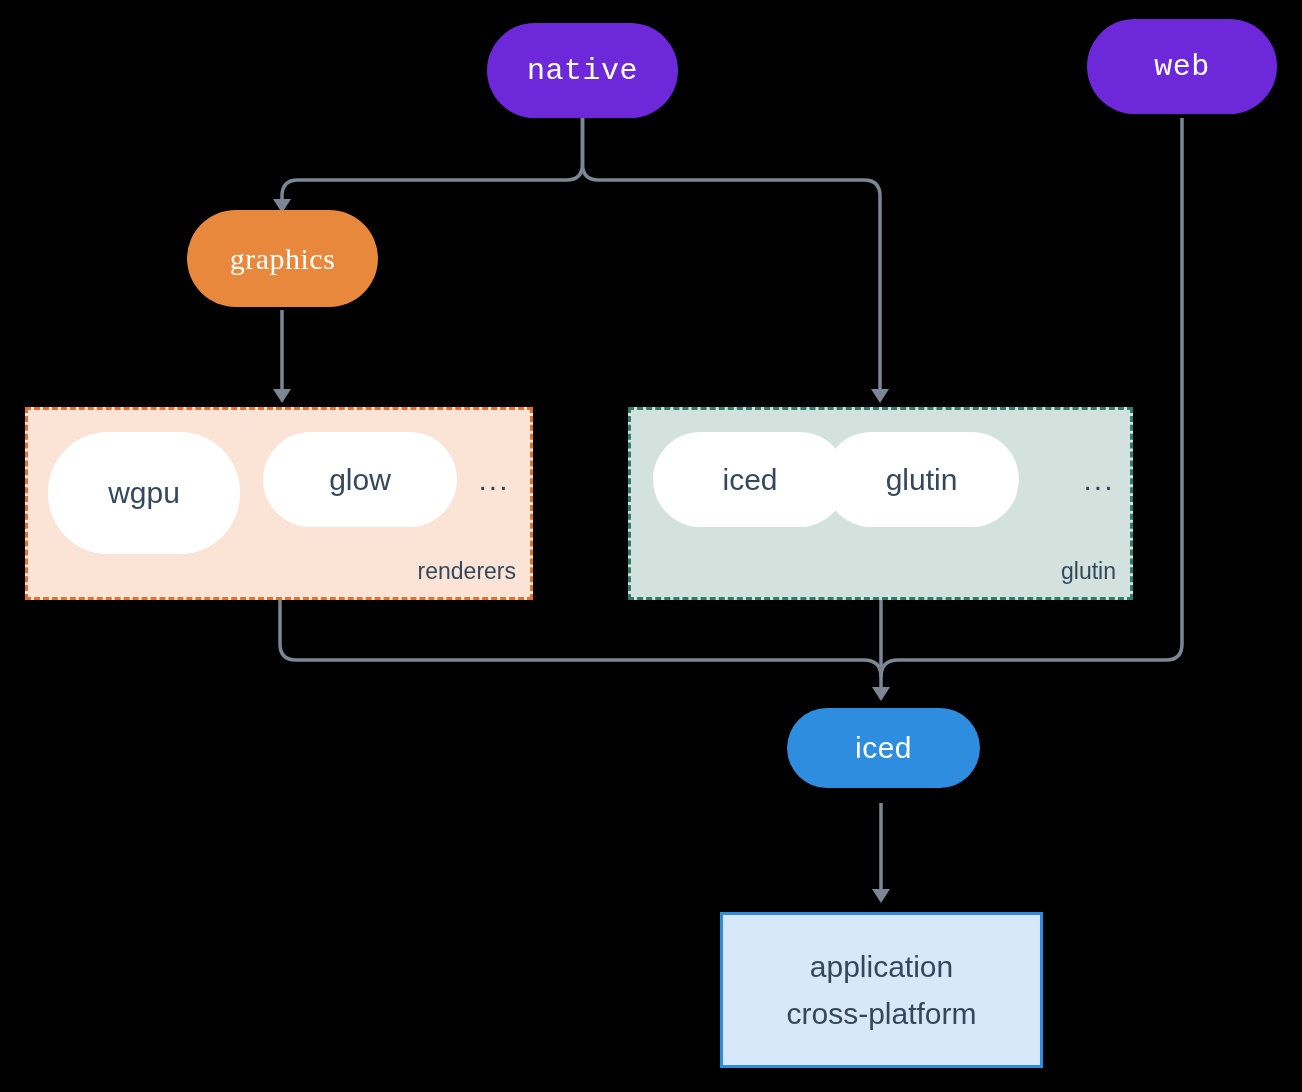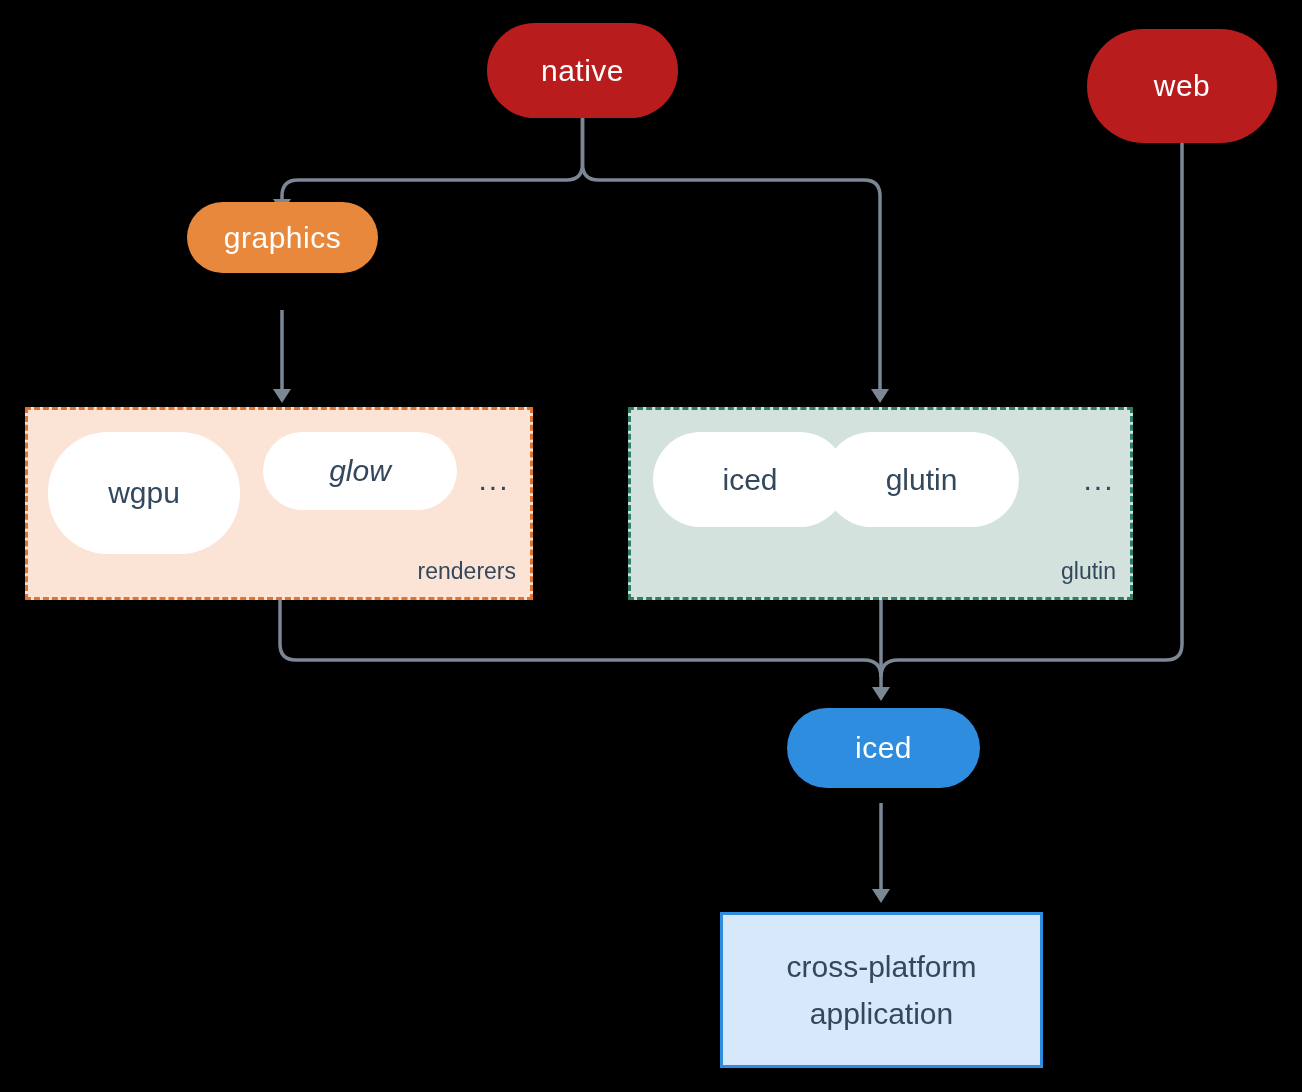--- a/index.html
+++ b/index.html
@@ -26,21 +26,21 @@
     position: absolute;
     display: flex;
     align-items: center;
     justify-content: center;
     border-radius: 60px;
     font-size: 30px;
     color: #ffffff;
     z-index: 2;
     letter-spacing: 0.5px;
   }
-  .node-purple { background: #b91c1c; }
+  .node-purple { background: #6d28d9; font-family: Liberation Mono, monospace; }
   .node-orange { background: #E8883C; }
   .node-blue   { background: #2F8DE0; }
   .group-box {
     position: absolute;
     z-index: 2;
     box-sizing: border-box;
   }
   .group-renderers {
     background: #FBE4D5;
     border: 3px dashed #E0742E;
@@ -119,52 +119,52 @@
       <polygon points="880,403 871,389 889,389"></polygon>
       <polygon points="881,701 872,687 890,687"></polygon>
       <polygon points="881,903 872,889 890,889"></polygon>
     </g>
   </svg>
 
   <div class="node node-purple" style="left:487px; top:23px; width:191px; height:95px;">
     <span>native</span>
   </div>
 
-  <div class="node node-purple" style="left:1087px; top:29px; width:190px; height:114px;">
+  <div class="node node-purple" style="left:1087px; top:19px; width:190px; height:95px;">
     <span>web</span>
   </div>
 
-  <div class="node node-orange" style="left:187px; top:202px; width:191px; height:71px;">
+  <div class="node node-orange" style="left:187px; top:210px; width:191px; height:97px;font-family:Liberation Serif, serif;">
     <span>graphics</span>
   </div>
 
   <div class="group-box group-renderers" style="left:25px; top:407px; width:508px; height:193px;">
     <span class="group-label">renderers</span>
   </div>
   <div class="inner-pill" style="left:48px; top:432px; width:192px; height:122px;">
     <span>wgpu</span>
   </div>
-  <div class="inner-pill" style="left:263px; top:432px; width:194px; height:78px;font-style:italic;">
+  <div class="inner-pill" style="left:263px; top:432px; width:194px; height:95px;">
     <span>glow</span>
   </div>
   <div class="ellipsis" style="left:468px; top:432px; width:52px; height:95px;">...</div>
 
   <div class="group-box group-shells" style="left:628px; top:407px; width:505px; height:193px;">
     <span class="group-label">glutin</span>
   </div>
   <div class="inner-pill" style="left:653px; top:432px; width:194px; height:95px;">
     <span>iced</span>
   </div>
   <div class="inner-pill" style="left:824px; top:432px; width:195px; height:95px;">
     <span>glutin</span>
   </div>
   <div class="ellipsis" style="left:1073px; top:432px; width:52px; height:95px;">...</div>
 
   <div class="node node-blue" style="left:787px; top:708px; width:193px; height:80px;">
     <span>iced</span>
   </div>
 
   <div class="app-box">
+    <span>application</span>
     <span>cross-platform</span>
-    <span>application</span>
   </div>
 
 </div>
 
 </body></html>

